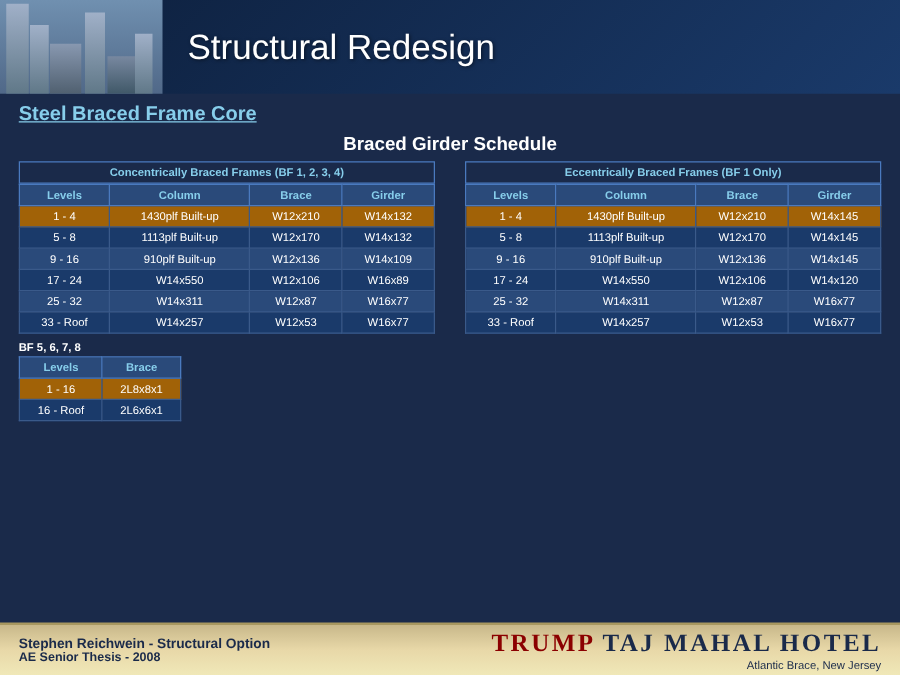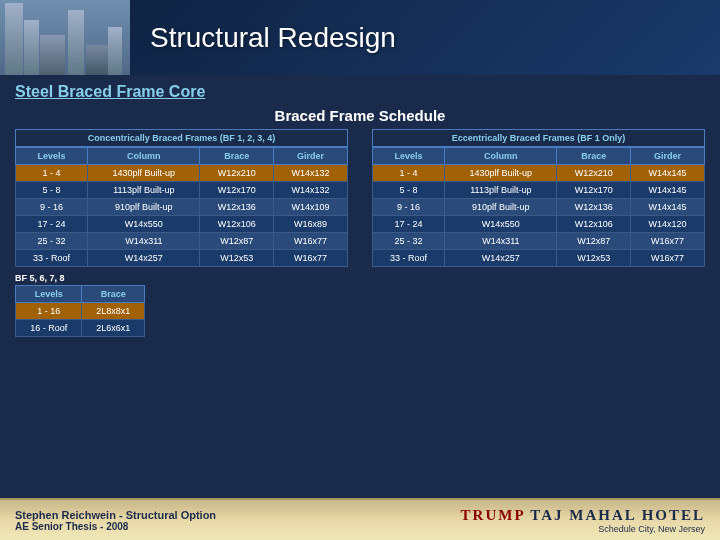--- a/index.html
+++ b/index.html
@@ -161,21 +161,21 @@
     .footer-left div:first-child {
       font-size: 11px;
     }
 
     .footer-right {
       text-align: right;
     }
 
     .footer-trump {
       font-family: 'Times New Roman', serif;
-      font-size: 15px;
+      font-size: 20px;
       font-weight: bold;
       color: #1a2a4a;
       letter-spacing: 2px;
     }
 
     .footer-atlantic {
       font-size: 9px;
       color: #1a2a4a;
       text-align: right;
     }
@@ -221,21 +221,21 @@
     <div class="bldg-tall" style="left:68px; height:65px; width:16px;"></div>
     <div class="bldg-low" style="left:86px; height:30px;"></div>
     <div class="bldg-tall" style="left:108px; height:48px; width:14px;"></div>
   </div>
   <div class="header-title">Structural Redesign</div>
 </div>
 
 <div class="main-content">
 
   <div class="section-title">Steel Braced Frame Core</div>
-  <div class="schedule-title">Braced Frame Schedule</div>
+  <div class="schedule-title">Braced Girder Schedule</div>
 
   <div class="tables-row">
 
     <div class="table-group">
       <div class="group-header">Concentrically Braced Frames (BF 1, 2, 3, 4)</div>
       <table>
         <thead>
           <tr>
             <th>Levels</th>
             <th>Column</th>
@@ -363,15 +363,15 @@
 
 <div class="footer">
   <div class="footer-left">
     <div>Stephen Reichwein - Structural Option</div>
     <div>AE Senior Thesis - 2008</div>
   </div>
   <div class="footer-right">
     <div class="footer-trump">
       <span style="color:#8b0000;">TRUMP </span><span>TAJ MAHAL HOTEL</span>
     </div>
-    <div class="footer-atlantic">Schedule City, New Jersey</div>
+    <div class="footer-atlantic">Atlantic Brace, New Jersey</div>
   </div>
 </div>
 
 </body></html>

